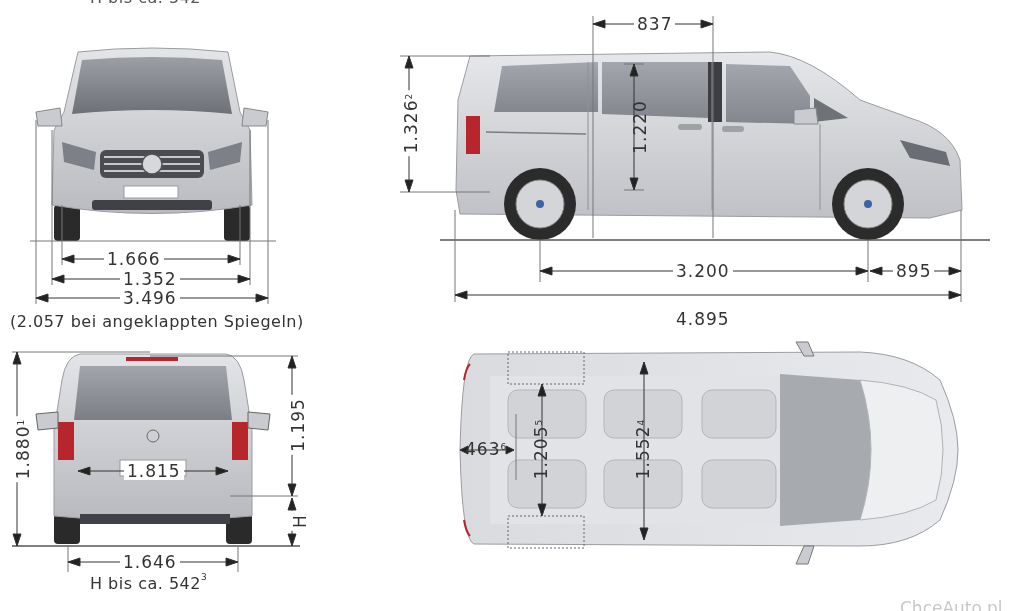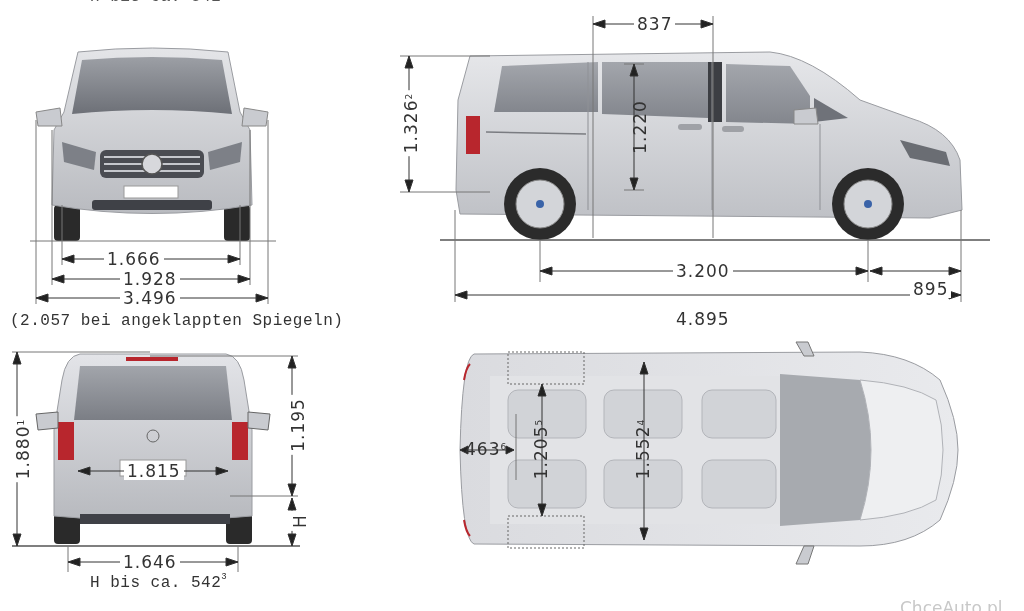--- a/index.html
+++ b/index.html
@@ -2,21 +2,21 @@
 <html><head>
 <meta charset="utf-8">
 <style>
   html,body{margin:0;padding:0;background:#fff;}
   body{width:1024px;height:611px;position:relative;overflow:hidden;font-family:"DejaVu Sans","Liberation Sans",sans-serif;color:#333;}
   .view{position:absolute;}
   .lbl{position:absolute;font-size:17px;color:#333;background:#fff;padding:0 3px;line-height:18px;white-space:nowrap;letter-spacing:1px;text-align:center;}
   .lbl.nobg{background:transparent;}
   .vlbl{position:absolute;font-size:17px;color:#333;line-height:18px;white-space:nowrap;transform:rotate(-90deg);transform-origin:center center;letter-spacing:1px;background:#fff;padding:0 3px;}
   .vlbl.trans{background:transparent;}
-  .note{position:absolute;font-size:16px;color:#333;white-space:nowrap;letter-spacing:0.5px;font-family:Liberation Mono, monospace;}
+  .note{position:absolute;font-size:16px;color:#333;white-space:nowrap;letter-spacing:0.5px;}
   .wm{position:absolute;font-size:17px;color:#c8c8c8;white-space:nowrap;}
   sup{font-size:9px;vertical-align:top;position:relative;top:-2px;}
   svg{position:absolute;left:0;top:0;}
 </style>
 </head>
 <body>
 
 <div class="view" style="left:0;top:0;width:340px;height:340px;">
   <div class="note" style="left:90px;top:-12px;color:#555;">H bis ca. 542</div>
   <svg width="340" height="340">
@@ -71,21 +71,21 @@
         <polygon points="240,259 228,255 228,263"></polygon>
       <line x1="52" y1="279" x2="250" y2="279"></line>
       <polygon points="52,279 64,275 64,283"></polygon>
         <polygon points="250,279 238,275 238,283"></polygon>
       <line x1="36" y1="298" x2="268" y2="298"></line>
       <polygon points="36,298 48,294 48,302"></polygon>
         <polygon points="268,298 256,294 256,302"></polygon>
     </g>
   </svg>
   <div class="lbl" style="left:104px;top:250px;">1.666</div>
-  <div class="lbl" style="left:120px;top:270px;">1.928</div>
+  <div class="lbl" style="left:120px;top:270px;">1.352</div>
   <div class="lbl" style="left:120px;top:289px;">3.496</div>
   <div class="note" style="left:10px;top:312px;">(2.057 bei angeklappten Spiegeln)</div>
 </div>
 
 <div class="view" style="left:390px;top:0;width:634px;height:320px;">
   <svg width="634" height="320">
     <defs>
       <linearGradient id="sbody" x1="0" y1="0" x2="0" y2="1">
         <stop offset="0" stop-color="#e6e7ea"></stop>
           <stop offset="1" stop-color="#bfc1c6"></stop>
@@ -161,21 +161,21 @@
       <polygon points="65,295 77,291 77,299"></polygon>
         <polygon points="571,295 559,291 559,299"></polygon>
     </g>
   </svg>
   <div class="lbl" style="left:244px;top:15px;">837</div>
   <div class="vlbl" style="left:-12px;top:114px;">
     <span>1.326</span><sup>2</sup>
   </div>
   <div class="vlbl trans" style="left:220px;top:118px;">1.220</div>
   <div class="lbl" style="left:283px;top:262px;">3.200</div>
-  <div class="lbl" style="left:503px;top:280px;margin-left:17px;">895</div>
+  <div class="lbl" style="left:503px;top:262px;">895</div>
   <div class="lbl" style="left:283px;top:286px;margin-top:24px;">4.895</div>
 </div>
 
 <div class="view" style="left:0;top:340px;width:330px;height:271px;">
   <svg width="330" height="271">
     <defs>
       <linearGradient id="rbody" x1="0" y1="0" x2="0" y2="1">
         <stop offset="0" stop-color="#e3e4e8"></stop>
           <stop offset="1" stop-color="#b7b9be"></stop>
       </linearGradient>

